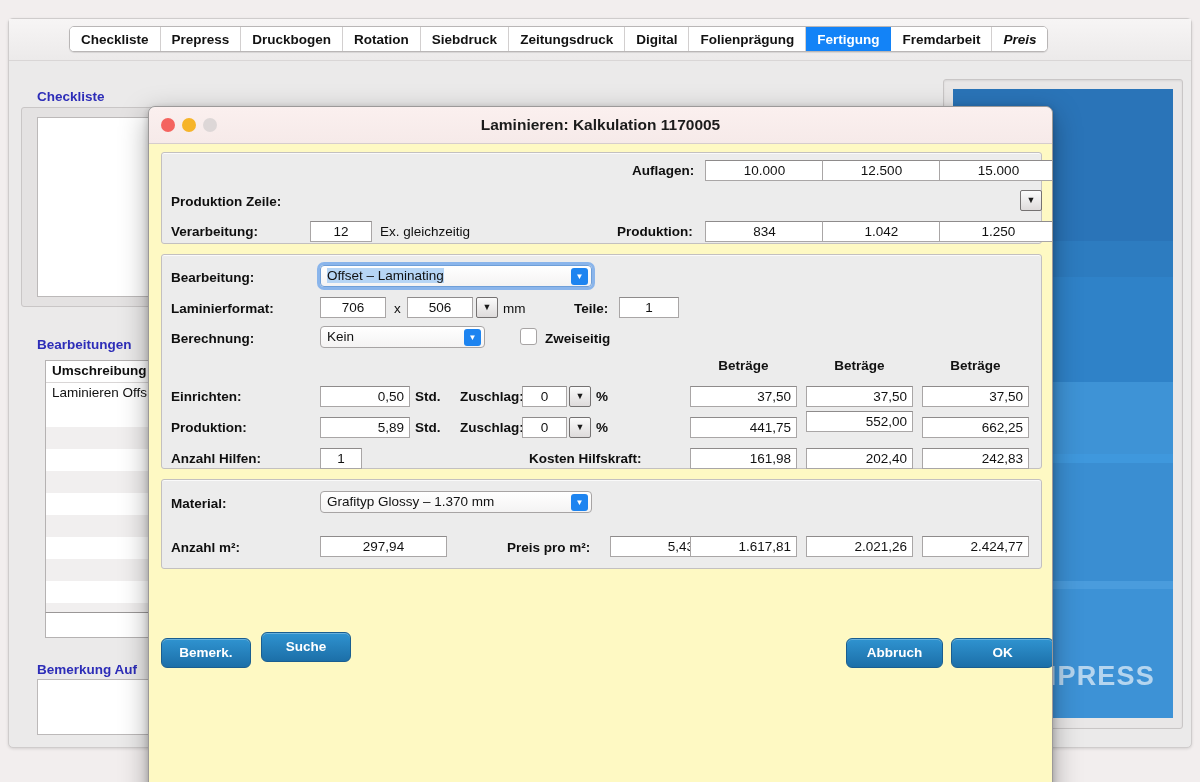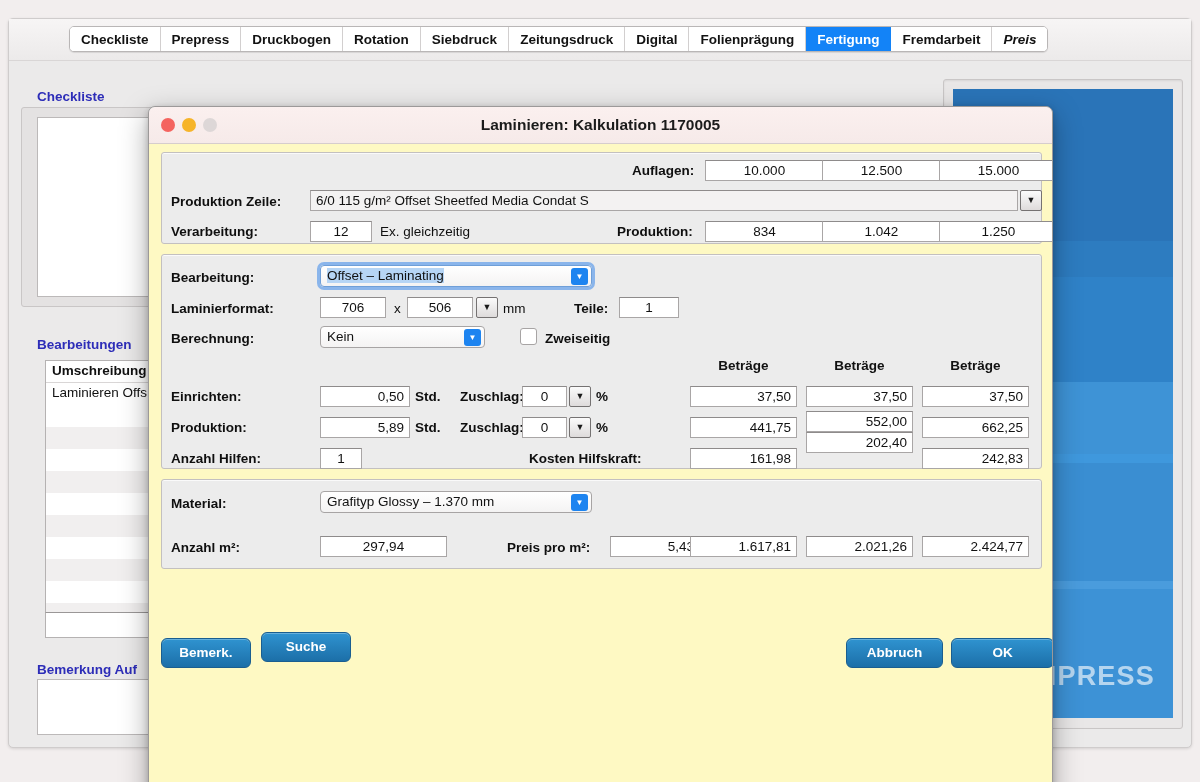--- a/index.html
+++ b/index.html
@@ -373,21 +373,20 @@
   <div id="dlg-body">
 
     <div class="group" style="position:absolute; left:12px; top:8px; width:881px; height:92px;">
 
       <div class="lbl" style="left:470px; top:10px;">Auflagen:</div>
       <div class="fld center" style="left:543px; top:7px;  width:119px;">10.000</div>
       <div class="fld center" style="left:660px; top:7px;  width:119px;">12.500</div>
       <div class="fld center" style="left:777px; top:7px;  width:119px;">15.000</div>
 
       <div class="lbl" style="left:9px; top:41px;">Produktion Zeile:</div>
-      <div class="fld" style="left:148px; top:37px; width:708px; background:#f3f2f2;">6/0 115 g/m² Offset Sheetfed Media Condat S</div>
       <div class="sqarrow" style="left:858px; top:37px;">▼</div>
 
       <div class="lbl" style="left:9px; top:71px;">Verarbeitung:</div>
       <div class="fld center" style="left:148px; top:68px; width:62px;">12</div>
       <div class="lbl" style="left:218px; top:71px; font-weight:normal;text-align:right;">Ex. gleichzeitig</div>
 
       <div class="lbl" style="left:455px; top:71px;">Produktion:</div>
       <div class="fld center" style="left:543px; top:68px; width:119px;">834</div>
       <div class="fld center" style="left:660px; top:68px; width:119px;">1.042</div>
       <div class="fld center" style="left:777px; top:68px; width:119px;">1.250</div>
@@ -442,21 +441,21 @@
       <div class="sqarrow" style="left:407px; top:162px;">▼</div>
       <div class="lbl" style="left:434px; top:165px;">%</div>
       <div class="fld right" style="left:528px; top:162px; width:107px;">441,75</div>
       <div class="fld right" style="left:644px; top:156px; width:107px;">552,00</div>
       <div class="fld right" style="left:760px; top:162px; width:107px;">662,25</div>
 
       <div class="lbl" style="left:9px; top:196px;">Anzahl Hilfen:</div>
       <div class="fld center" style="left:158px; top:193px; width:42px;">1</div>
       <div class="lbl" style="left:367px; top:196px;">Kosten Hilfskraft:</div>
       <div class="fld right" style="left:528px; top:193px; width:107px;">161,98</div>
-      <div class="fld right" style="left:644px; top:177px; width:107px;">202,40</div>
+      <div class="fld right" style="left:644px; top:193px; width:107px;">202,40</div>
       <div class="fld right" style="left:760px; top:193px; width:107px;">242,83</div>
     </div>
 
     <div class="group" style="position:absolute; left:12px; top:335px; width:881px; height:90px;">
 
       <div class="lbl" style="left:9px; top:16px;">Material:</div>
       <div class="popup" style="left:158px; top:11px; width:272px;">
         <span>Grafityp Glossy – 1.370 mm</span>
         <span class="arrow">▼</span>
       </div>

